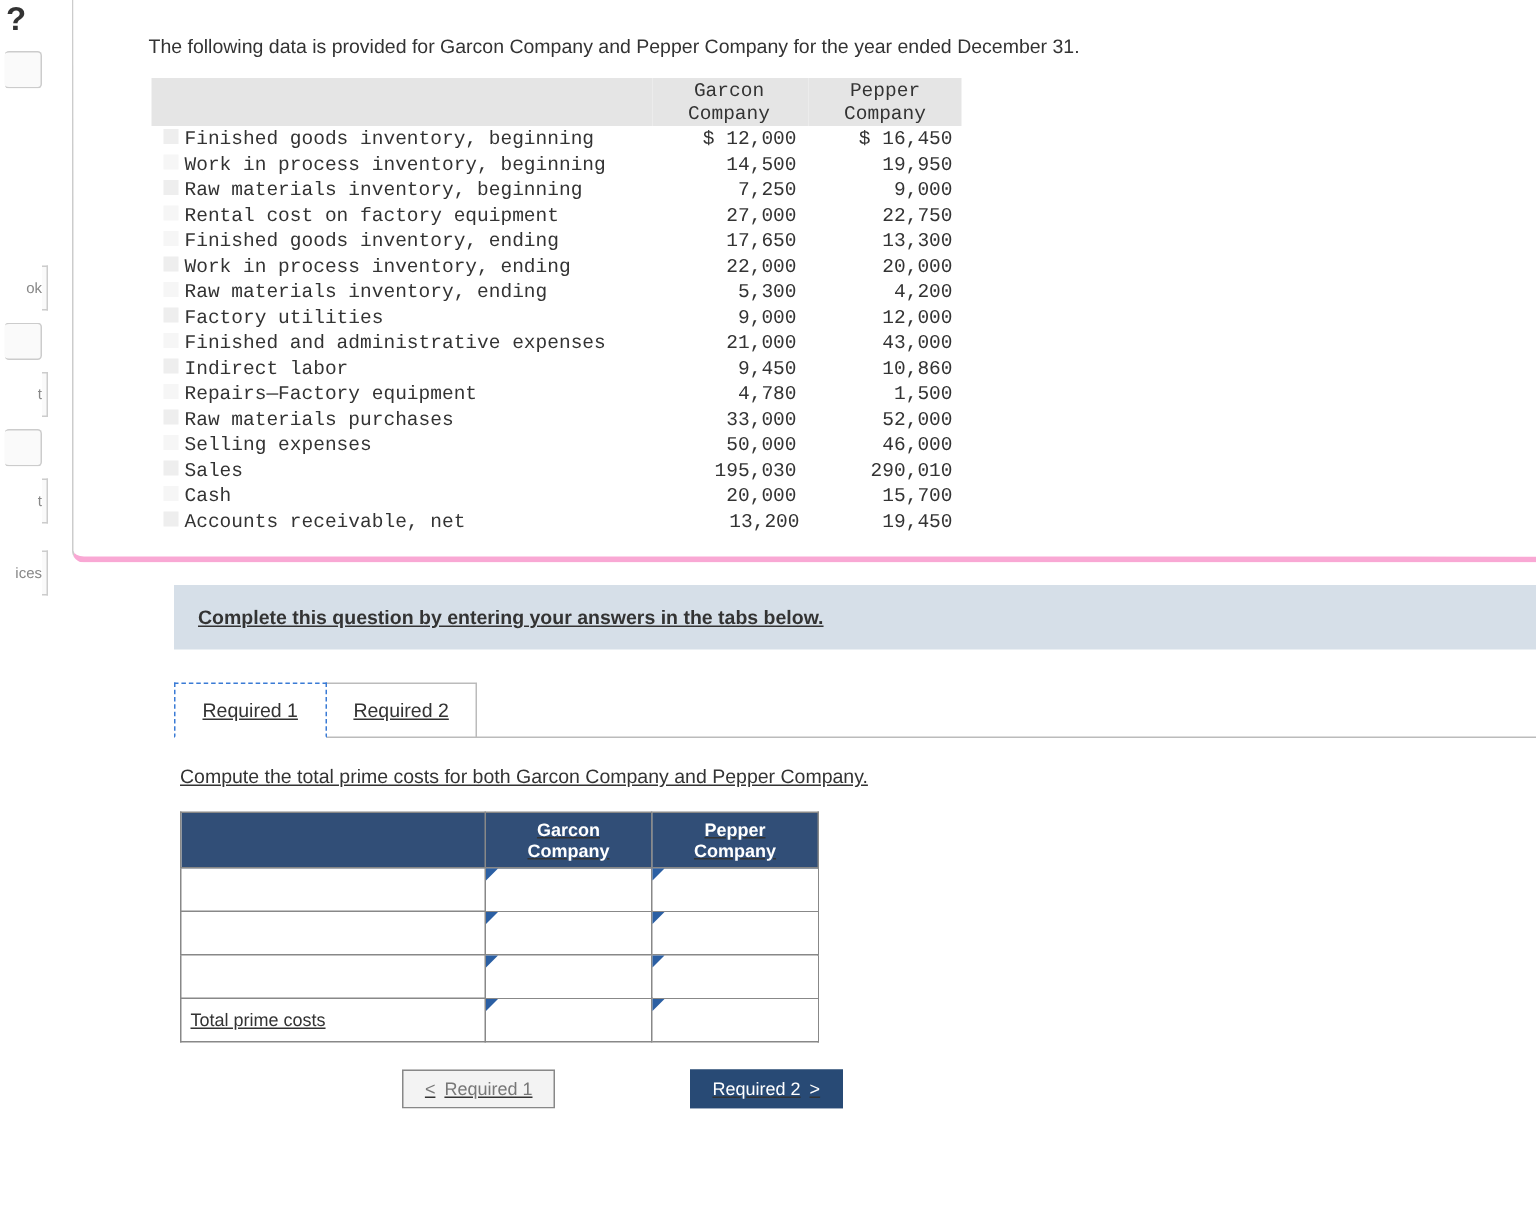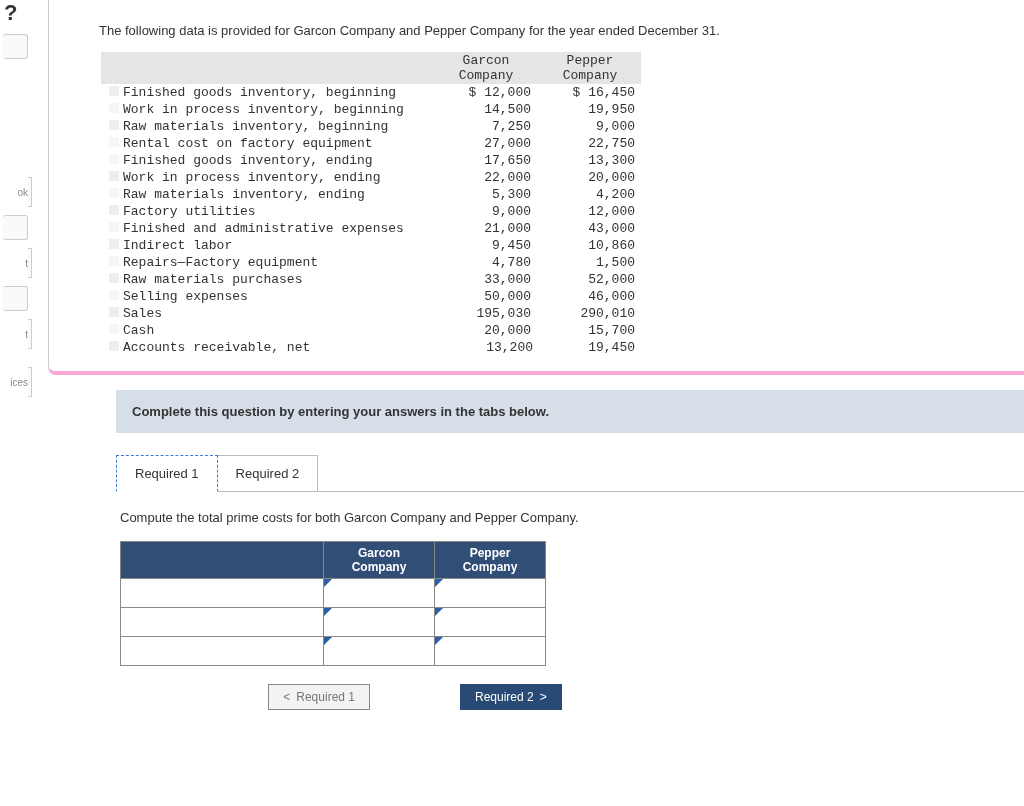--- a/index.html
+++ b/index.html
@@ -86,20 +86,21 @@
     margin-right: 4px;
     background: #f6f6f6;
   }
   .questions {
     padding: 0 0 0 68px;
     margin-bottom: 20px;
   }
   .questions p { margin: 2px 0; }
   .answer-area {
     padding: 0 0 0 68px;
+    text-decoration: underline;
   }
   .instruction-bar {
     background: #d6dfe8;
     padding: 14px 16px;
     font-weight: bold;
   }
   .tabs {
     display: flex;
     margin-top: 22px;
   }
@@ -347,20 +348,29 @@
           </tr>
           <tr>
             <td class="row-label-cell"></td>
             <td class="value-cell">
                   <span class="tri"></span>
                 </td>
             <td class="value-cell">
                   <span class="tri"></span>
                 </td>
           </tr>
+          <tr>
+            <td class="row-label-cell">Total prime costs</td>
+            <td class="value-cell">
+                  <span class="tri"></span>
+                </td>
+            <td class="value-cell">
+                  <span class="tri"></span>
+                </td>
+          </tr>
         </tbody>
           </table>
 
         <div class="nav-buttons">
           <div class="nav-btn">
             <span class="chev">&lt;</span>
             <span>Required 1</span>
           </div>
           <div class="nav-btn next">
             <span>Required 2</span>

